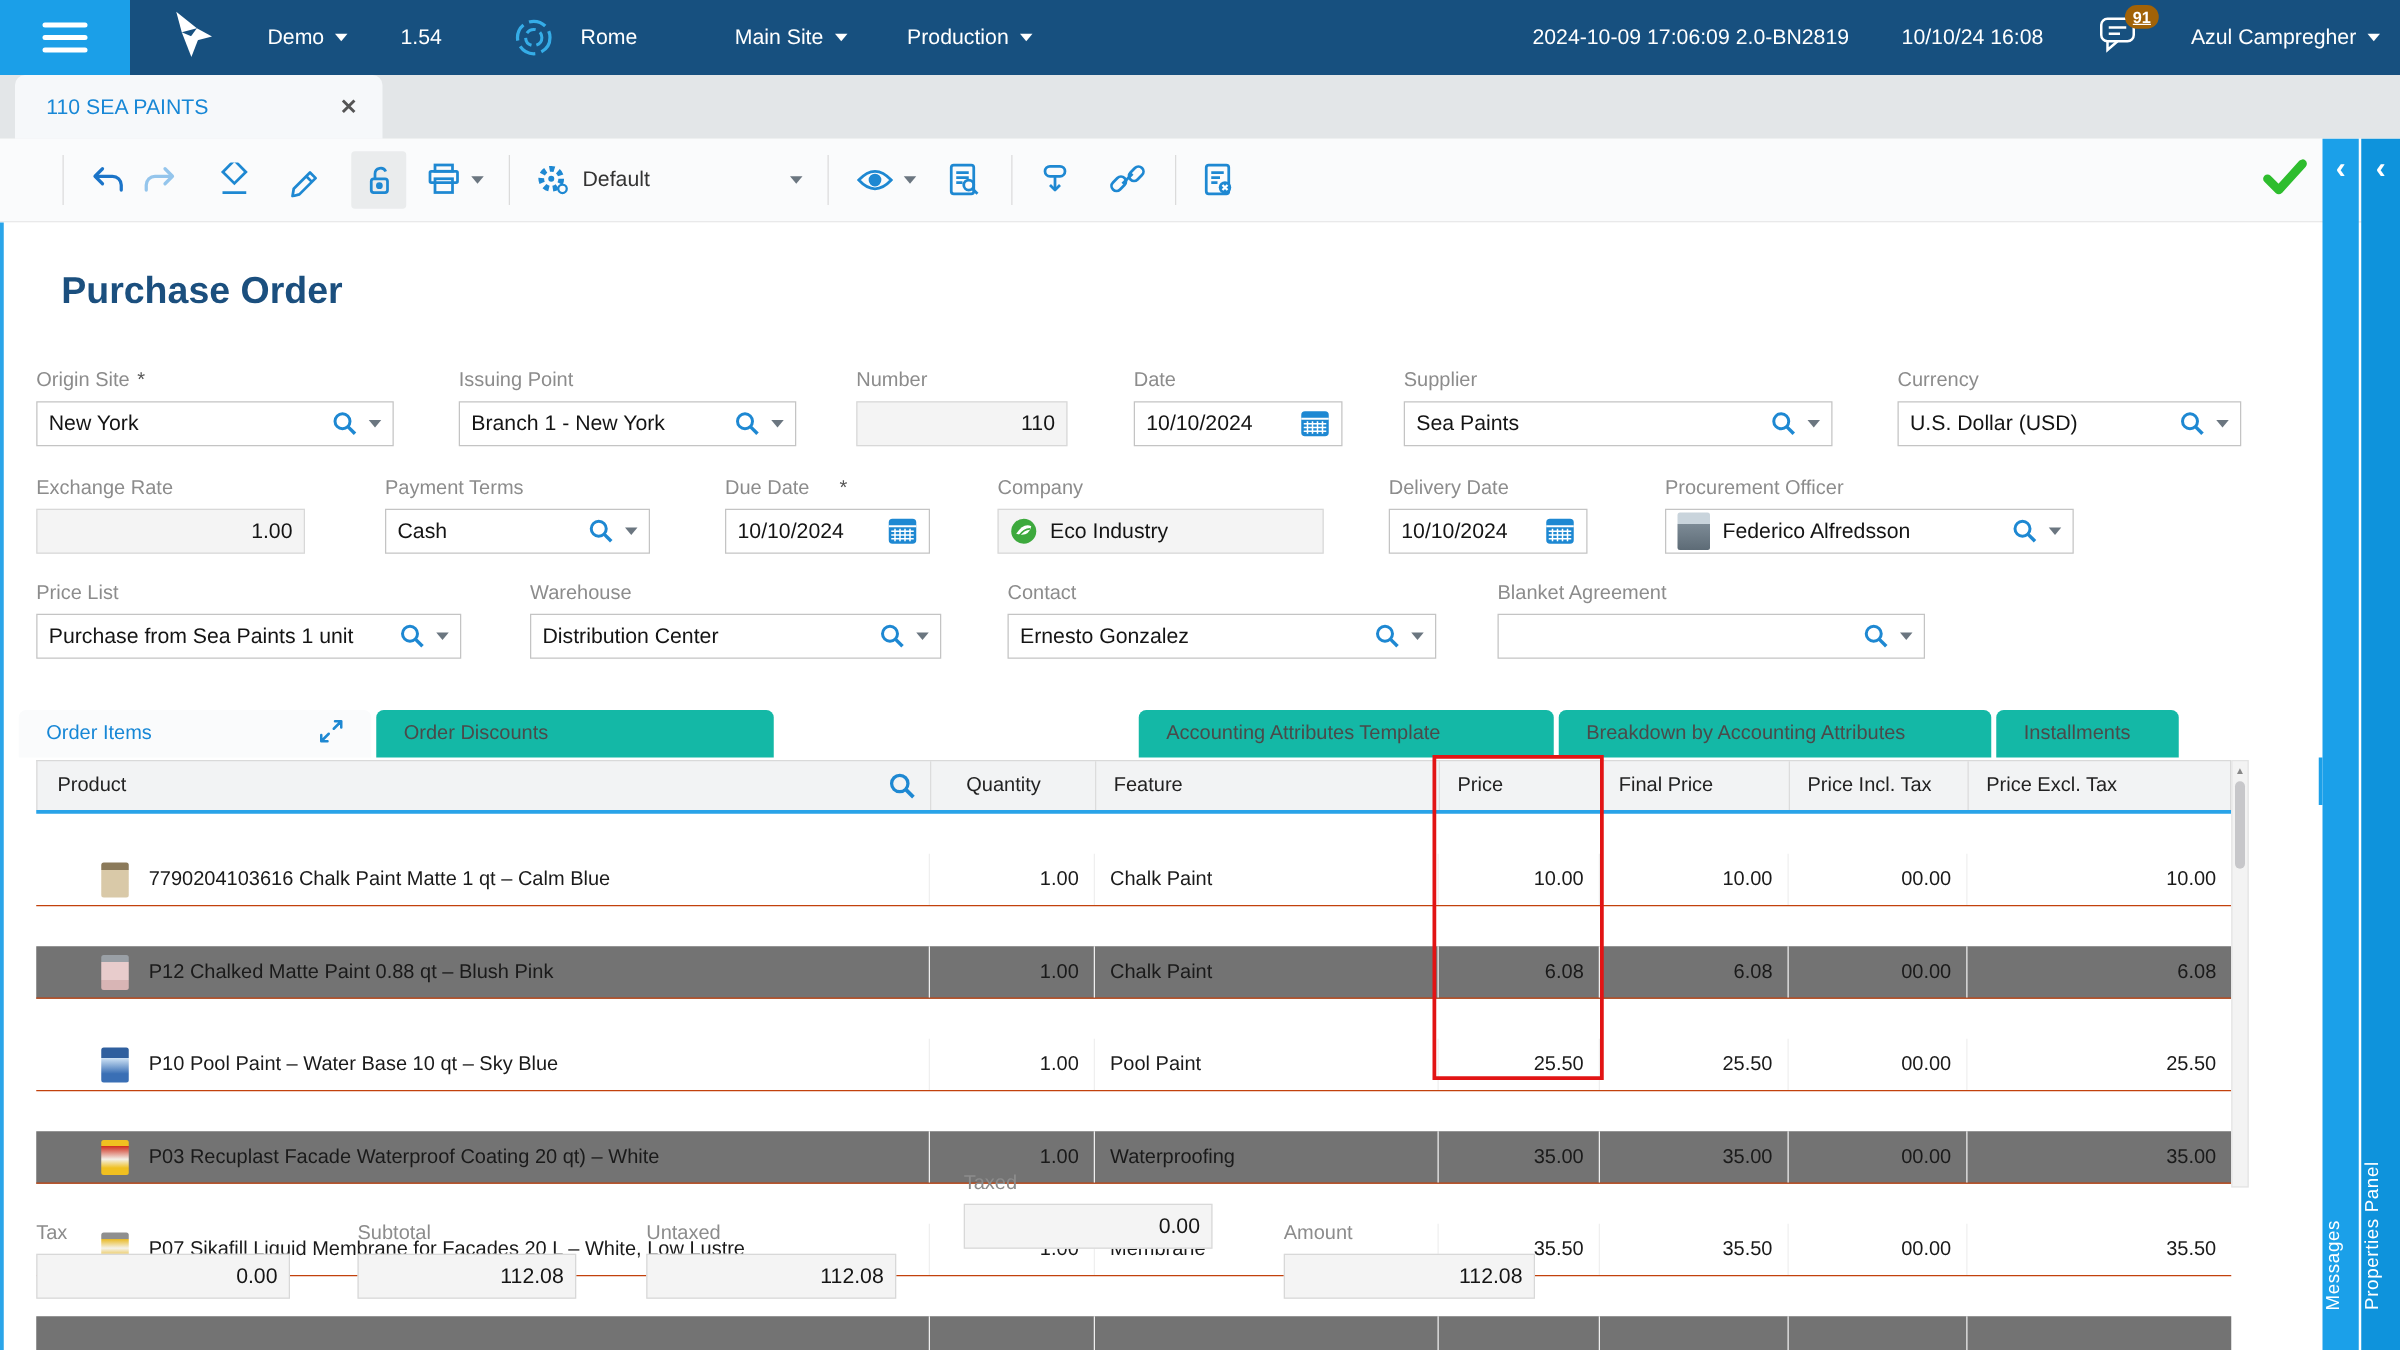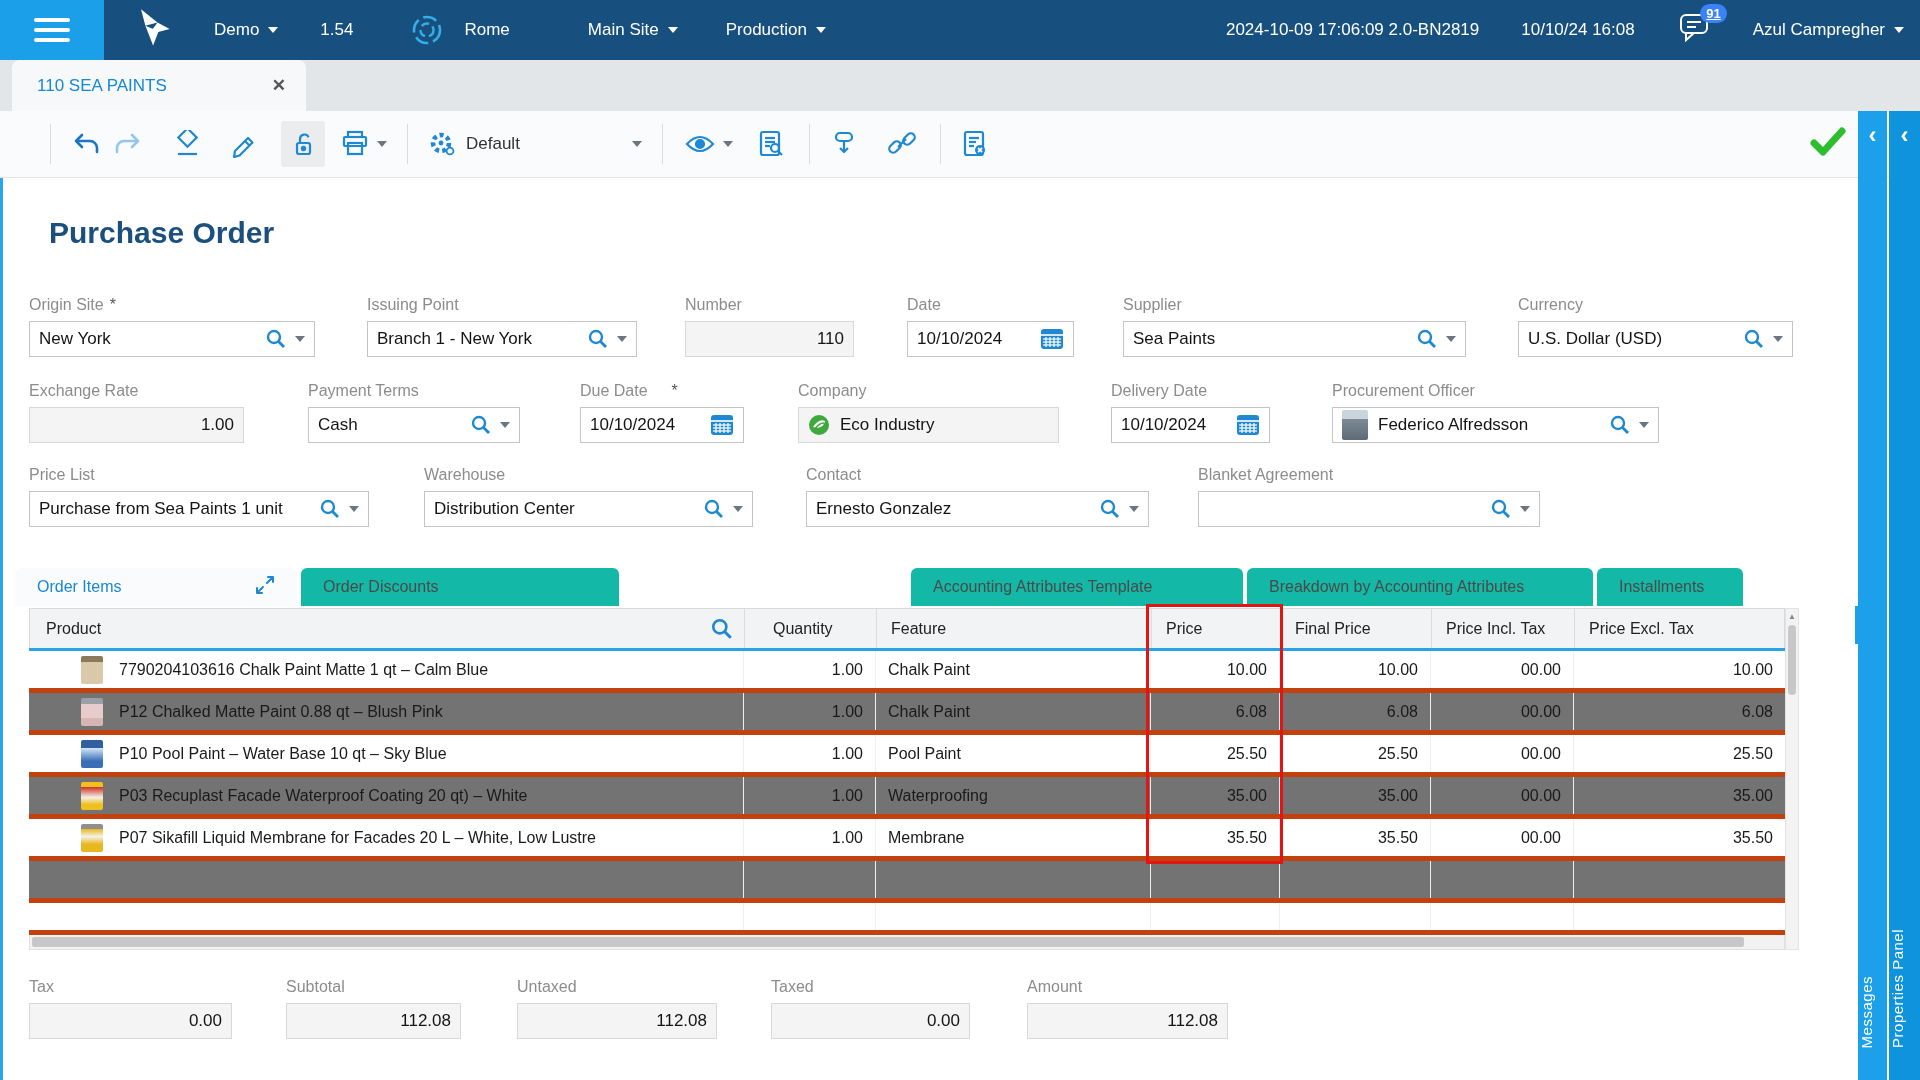--- a/index.html
+++ b/index.html
@@ -13,21 +13,21 @@
                justify-content:center; align-items:center; gap:6px; cursor:pointer; }
   .hamburger span { width:36px; height:4px; background:#fff; border-radius:2px; }
   .bird { margin-left:26px; }
   .tb-item { display:flex; align-items:center; gap:9px; }
   .caret-w { width:0; height:0; border-left:5px solid transparent; border-right:5px solid transparent;
              border-top:6px solid #fff; }
   .caret-g { width:0; height:0; border-left:5px solid transparent; border-right:5px solid transparent;
              border-top:6px solid #6b7680; }
   .tb-right { margin-left:auto; display:flex; align-items:center; gap:42px; padding-right:16px; }
   .chat-wrap { position:relative; }
-  .badge { position:absolute; top:-8px; right:-16px; background:#3b82f6; color:#fff; font-size:13px;
+  .badge { position:absolute; top:-8px; right:-16px; background:#a16207; color:#fff; font-size:13px;
            font-weight:bold; border-radius:10px; padding:2px 6px;text-decoration:underline; }
 
   
   .tabstrip { position:absolute; top:60px; left:0; width:1920px; height:51px; background:#E3E6E8; }
   .doc-tab { position:absolute; left:12px; top:0; width:294px; height:51px; background:#F6F8FA;
              border-radius:8px 8px 0 0; display:flex; align-items:center; padding:0 20px 0 25px; }
   .doc-tab .ttl { color:#1787D6; font-size:17px; flex:1; }
   .doc-tab .x { color:#555; font-size:17px; font-weight:bold; cursor:pointer; }
 
   
@@ -76,21 +76,21 @@
   .tblwrap { position:absolute; left:26px; top:430px; width:1756px; }
   .thead { display:grid; grid-template-columns:715px 132px 275px 129px 151px 143px 211px; height:40px;
            background:#F2F3F4; border:1px solid #D9D9D9; border-bottom:none; }
   .thead > div { display:flex; align-items:center; font-size:16px; color:#222;
                  border-right:1px solid #DCDCDC; padding-left:14px; }
   .thead > div:last-child { border-right:none; }
   .thead .hprod { padding-left:16px; justify-content:space-between; padding-right:10px; }
   .thead .hqty { padding-left:28px; }
   .cyan { height:3px; background:#29A3E8; }
   .trow { display:grid; grid-template-columns:715px 132px 275px 129px 151px 143px 211px; height:42px;
-          background:#fff; border-bottom:5px solid #c2410c; cursor:pointer; }
+          background:#fff; border-bottom:1px solid #c2410c; cursor:pointer;margin-top:32px; }
   .trow.alt { background:#737373; }
   .trow > div { display:flex; align-items:center; font-size:16px; color:#1a1a1a;
                 border-right:1px solid #EFEFEF; overflow:hidden; }
   .trow > div:last-child { border-right:none; }
   .c-prod { padding-left:52px; gap:16px; }
   .c-num { justify-content:flex-end; padding-right:12px; }
   .c-feat { padding-left:12px; }
   .trow.empty1 { height:42px; }
   .trow.empty2 { height:32px; }
   .thumb { width:22px; height:28px; border-radius:2px; flex:none; }
@@ -670,21 +670,21 @@
     <div class="fbox ro">
         <span class="fval">112.08</span>
       </div>
   </div>
   <div class="fld sum" style="left:514px; top:800px; width:200px">
     <div class="flabel"><span>Untaxed</span></div>
     <div class="fbox ro">
         <span class="fval">112.08</span>
       </div>
   </div>
-  <div class="fld sum" style="left:768px; top:800px; width:199px">
+  <div class="fld sum" style="left:768px; top:760px; width:199px">
     <div class="flabel"><span>Taxed</span></div>
     <div class="fbox ro">
         <span class="fval">0.00</span>
       </div>
   </div>
   <div class="fld sum" style="left:1024px; top:800px; width:201px">
     <div class="flabel"><span>Amount</span></div>
     <div class="fbox ro">
         <span class="fval">112.08</span>
       </div>

